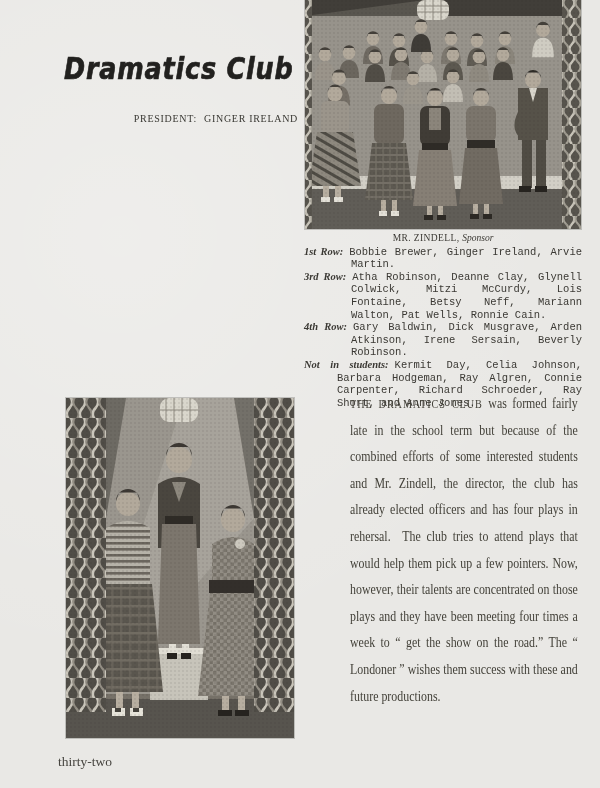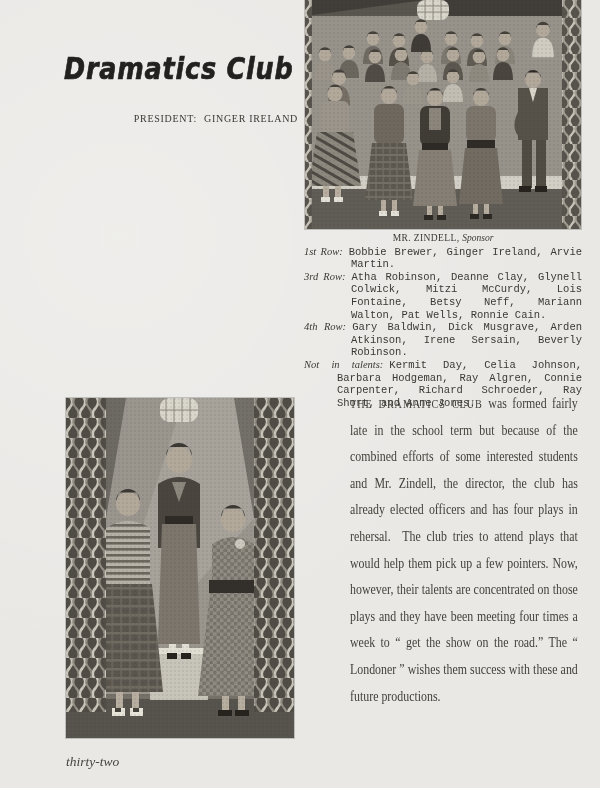--- a/index.html
+++ b/index.html
@@ -30,32 +30,32 @@
   
   .photo{position:absolute;box-shadow:0 0 0 1px rgba(60,58,54,.25);line-height:0;}
   .photo-top{left:305px;top:0px;width:276px;height:229px;}
   .photo-bottom{left:66px;top:398px;width:228px;height:340px;}
   
   .caption{position:absolute;left:304px;top:233px;width:278px;font-size:10.5px;line-height:11.6px;color:#3b3934;}
   .sponsor{text-align:center;font-size:9.5px;letter-spacing:.4px;margin-bottom:1px;}
   .sponsor .sp-role{font-style:italic;letter-spacing:0;}
   .cap-row{text-align:justify;padding-left:47px;text-indent:-47px;}
   .cap-row.hang-sm{padding-left:33px;text-indent:-33px;}
-  .cap-row .row-label{font-style:italic;}
+  .cap-row .row-label{font-style:italic;font-weight:bold;}
   .cap-row .row-names{margin-left:6px;font-family:Liberation Mono, monospace;}
   
   .article{
     position:absolute;left:350px;top:391px;width:268px;
     font-size:14px;line-height:26.6px;text-align:justify;
     color:#434139;
     transform:scaleX(.85);transform-origin:left top;
   }
   .article .lead{font-size:12px;letter-spacing:1.1px;}
   
-  .folio{position:absolute;left:58px;top:754px;font-style:italic;font-size:13.5px;color:#46443f;margin-left:8px;}
+  .folio{position:absolute;left:58px;top:754px;font-size:13.5px;color:#46443f;}
 </style>
 </head>
 <body>
 
 <div class="page">
 
   <div class="club-title">Dramatics Club</div>
 
   <div class="officers">
     <div class="officer-line">
@@ -183,21 +183,21 @@
     <div class="cap-row">
       <span class="row-label">1st Row:</span><span class="row-names">Bobbie Brewer, Ginger Ireland, Arvie Martin.</span>
     </div>
     <div class="cap-row">
       <span class="row-label">3rd Row:</span><span class="row-names">Atha Robinson, Deanne Clay, Glynell Colwick, Mitzi McCurdy, Lois Fontaine, Betsy Neff, Mariann Walton, Pat Wells, Ronnie Cain.</span>
     </div>
     <div class="cap-row">
       <span class="row-label">4th Row:</span><span class="row-names">Gary Baldwin, Dick Musgrave, Arden Atkinson, Irene Sersain, Beverly Robinson.</span>
     </div>
     <div class="cap-row hang-sm">
-      <span class="row-label">Not in talents:</span><span class="row-names">Kermit Day, Celia Johnson, Barbara Hodgeman, Ray Algren, Connie Carpenter, Richard Schroeder, Ray Short, and Anne Jones.</span>
+      <span class="row-label">Not in students:</span><span class="row-names">Kermit Day, Celia Johnson, Barbara Hodgeman, Ray Algren, Connie Carpenter, Richard Schroeder, Ray Short, and Anne Jones.</span>
     </div>
   </div>
 
   <div class="photo photo-bottom">
     <svg width="228" height="340" viewBox="0 0 228 340">
       <defs>
         <pattern id="dots2" width="4" height="4" patternUnits="userSpaceOnUse">
           <circle cx="1" cy="1" r=".9" fill="rgba(35,33,30,.22)"></circle>
         </pattern>
         <pattern id="curt2" width="13" height="20" patternUnits="userSpaceOnUse">

